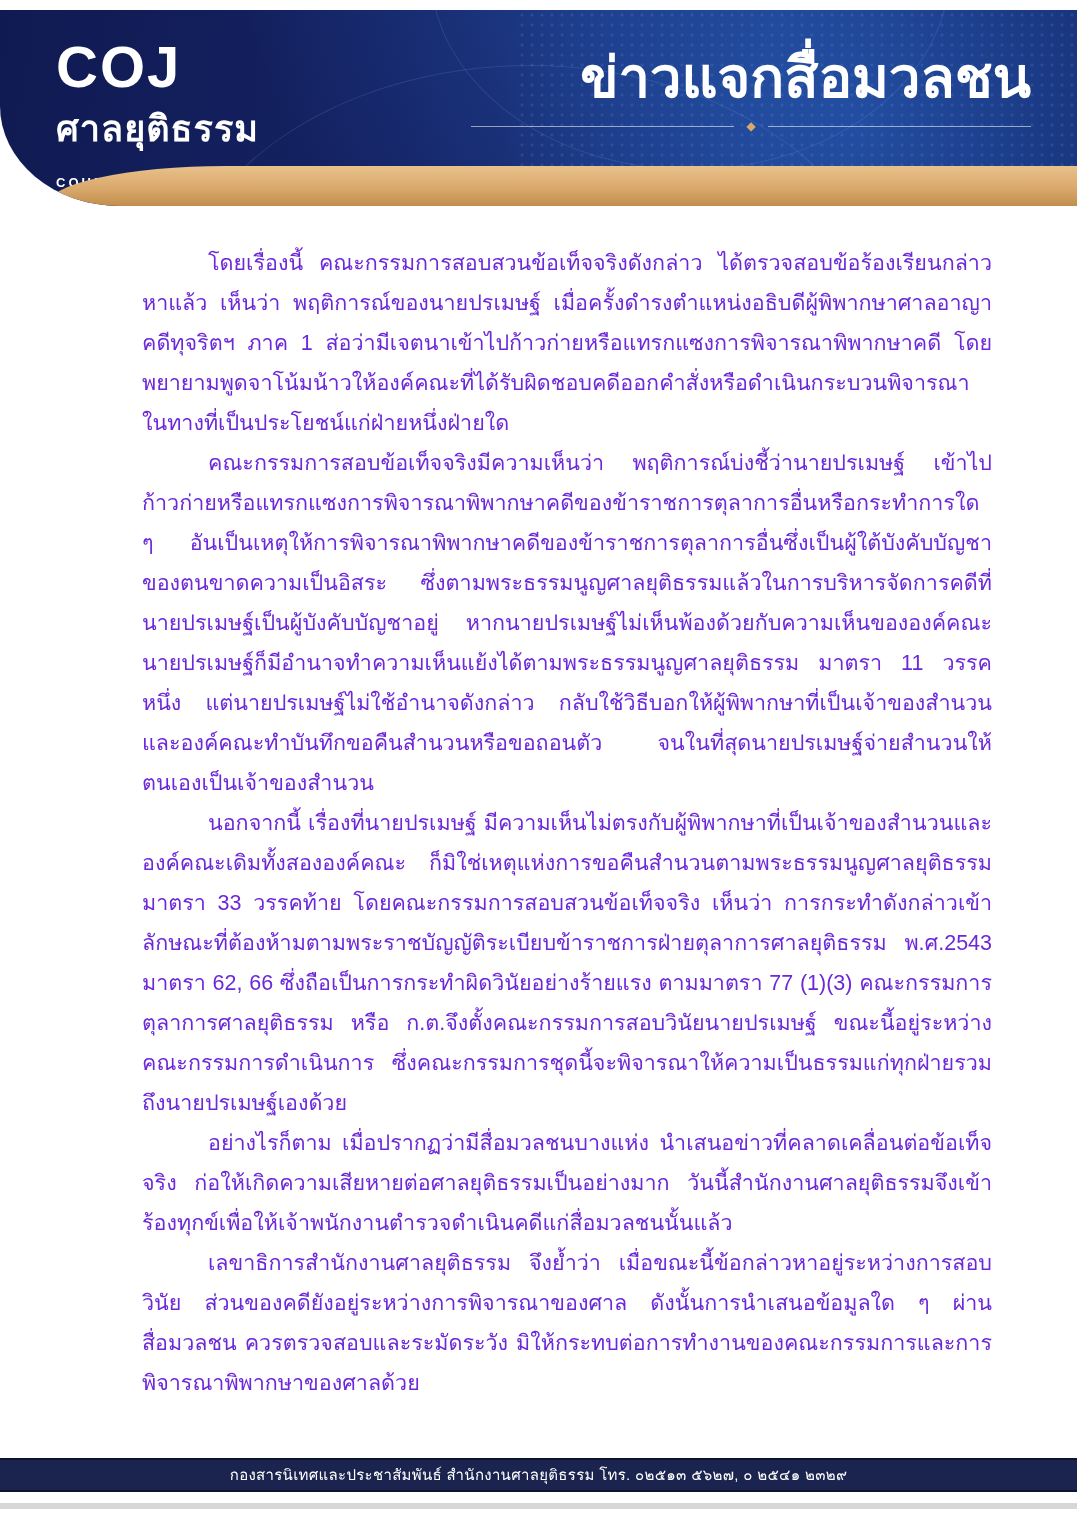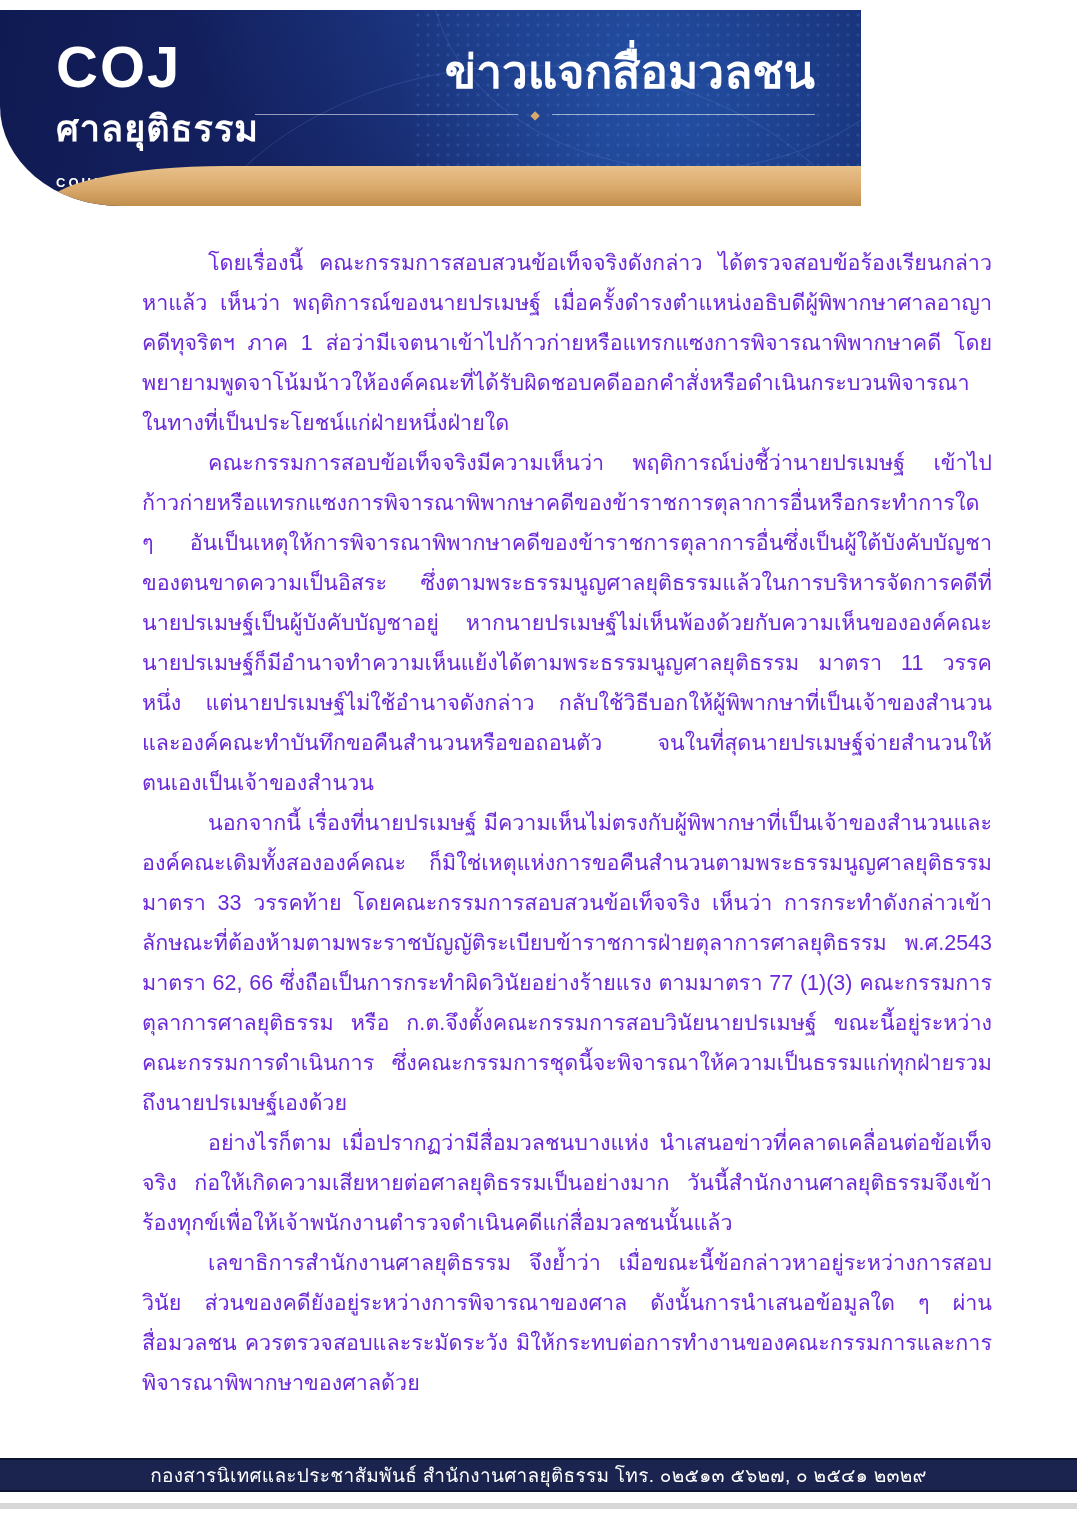--- a/index.html
+++ b/index.html
@@ -12,21 +12,21 @@
     height: 1521px;
     background: #ffffff;
     overflow: hidden;
     margin: 0 auto;
   }
 
   
   .header {
     position: absolute;
     top: 10px; left: 0;
-    width: 861px; height: 196px;
+    width: 1077px; height: 196px;
     border-bottom-left-radius: 120px 100px;
     overflow: hidden;
     background:
       radial-gradient(circle at 80% 60%, rgba(45,110,205,0.45), rgba(45,110,205,0) 42%),
       radial-gradient(circle at 55% -30%, rgba(40,95,190,0.35), rgba(40,95,190,0) 55%),
       linear-gradient(100deg, #101a52 0%, #152364 38%, #1c3680 70%, #15296e 100%);
   }
   .header-dots {
     position: absolute; top: 0; right: 0;
     width: 52%; height: 100%;
@@ -62,21 +62,21 @@
   }
   .logo-eng {
     font-size: 13px; letter-spacing: 3px; margin-top: 18px; font-weight: 600;
   }
 
   .masthead {
     position: absolute; top: 36px; right: 46px;
     width: 560px; text-align: right; color: #ffffff;
   }
   .masthead-title {
-    font-size: 46px; font-weight: 800; line-height: 1.15; white-space: nowrap;
+    font-size: 56px; font-weight: 800; line-height: 1.15; white-space: nowrap;
   }
   .masthead-divider {
     margin-top: 10px;
     display: flex; align-items: center; gap: 12px;
   }
   .divider-line { flex: 1; height: 1px; background: rgba(255,255,255,0.55); }
   .divider-diamond { color: #d9a96c; font-size: 12px; line-height: 1; }
   .masthead-url {
     margin-top: 8px;
     font-size: 22px; font-weight: 600;
@@ -102,21 +102,21 @@
   
   .footer-bar {
     position: absolute;
     left: 0; top: 1458px;
     width: 1077px; height: 34px;
     background: #1b234f;
     border-top: 2px solid #0d1430;
     border-bottom: 2px solid #0d1430;
     display: flex; align-items: center; justify-content: center;
     color: #ffffff;
-    font-size: 19px;
+    font-size: 15px;
     letter-spacing: 0.3px;
   }
   .page-edge {
     position: absolute;
     left: 0; top: 1503px;
     width: 1077px; height: 6px;
     background: #d7d7d7;
   }
 </style>
 </head>

